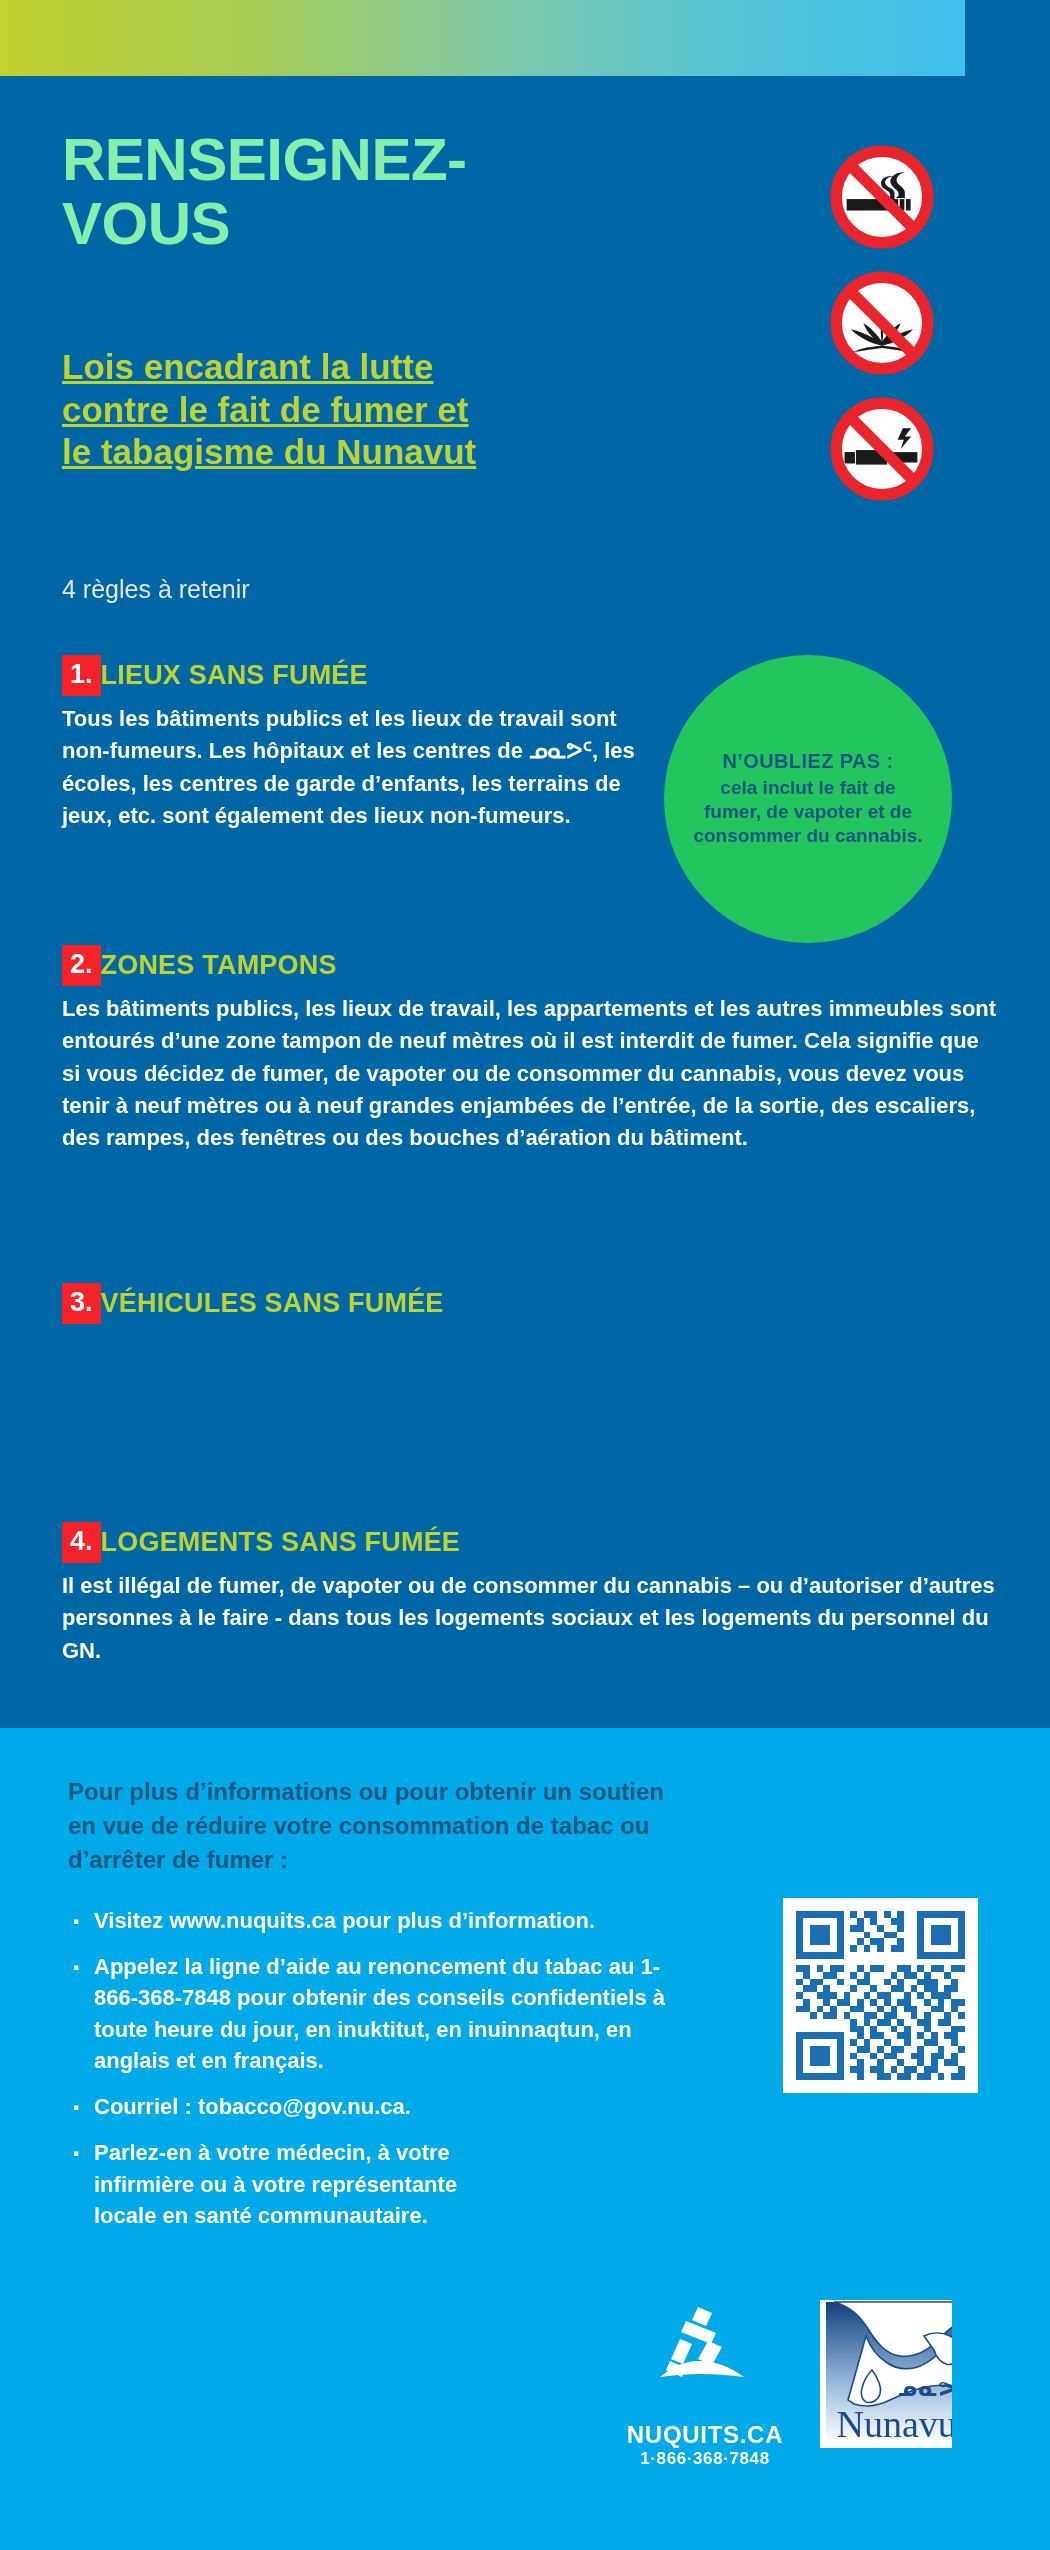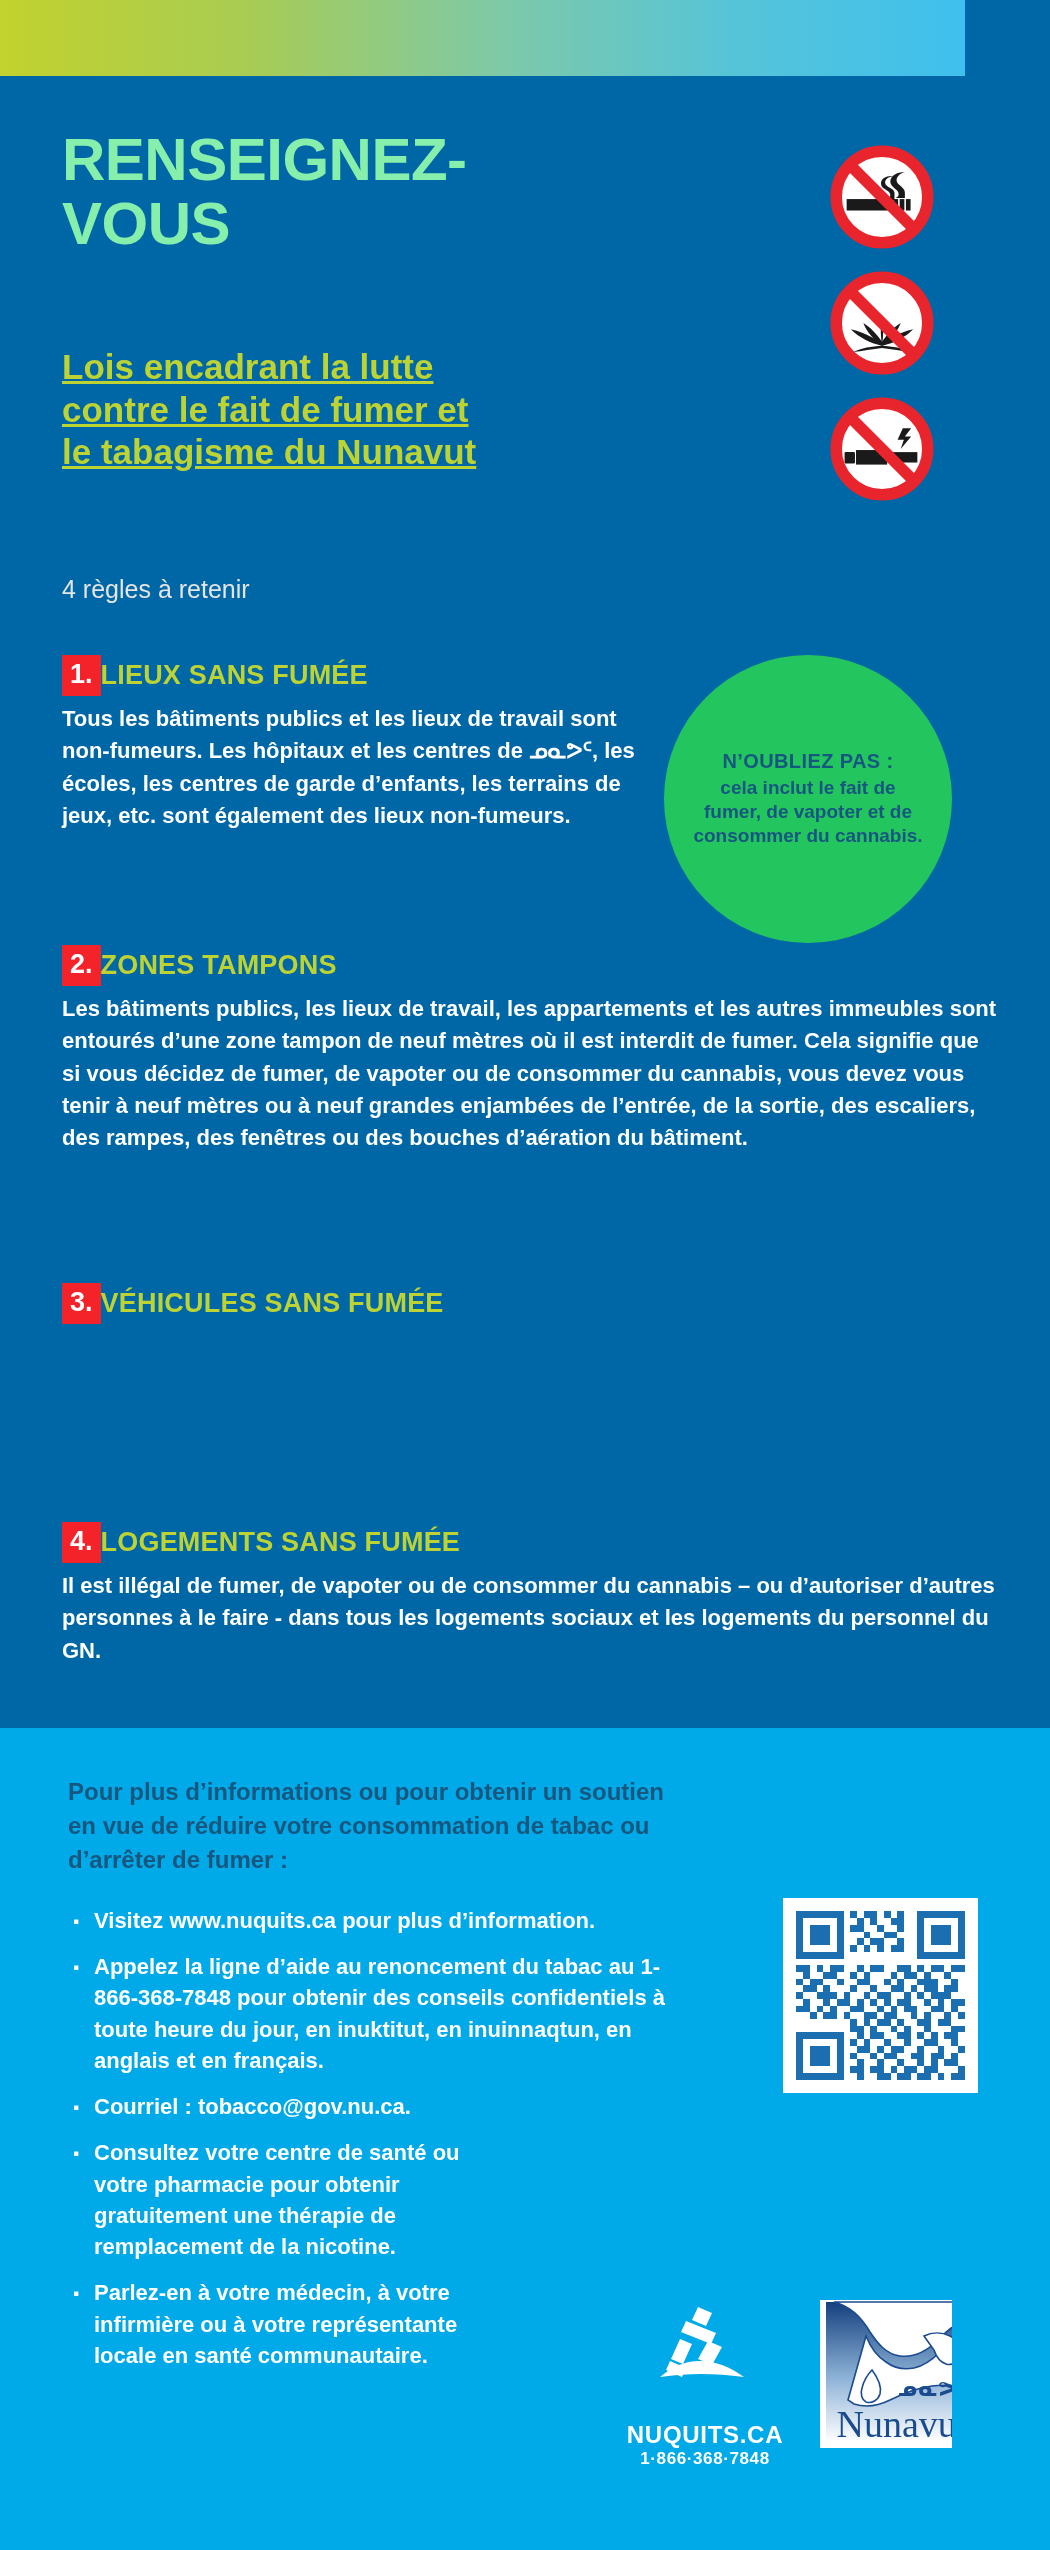--- a/index.html
+++ b/index.html
@@ -363,21 +363,20 @@
     </div>
     <div class="rule-body">Il est illégal de fumer, de vapoter ou de consommer du cannabis – ou d’autoriser d’autres personnes à le faire - dans tous les logements sociaux et les logements du personnel du GN.</div>
   </div>
 
   <div class="contact-head">Pour plus d’informations ou pour obtenir un soutien en vue de réduire votre consommation de tabac ou d’arrêter de fumer :</div>
 
   <ul class="contact-list">
     <li>Visitez www.nuquits.ca pour plus d’information.</li>
     <li>Appelez la ligne d’aide au renoncement du tabac au 1-866-368-7848 pour obtenir des conseils confidentiels à toute heure du jour, en inuktitut, en inuinnaqtun, en anglais et en français.</li>
     <li>Courriel : tobacco@gov.nu.ca.</li>
-    <li class="narrow">Consultez votre centre de santé ou votre pharmacie pour obtenir gratuitement une thérapie de remplacement de la nicotine.</li>
     <li class="narrow">Parlez-en à votre médecin, à votre infirmière ou à votre représentante locale en santé communautaire.</li>
   </ul>
 
   <div class="qr-wrap">
     <svg width="195" height="195" viewBox="0 0 29 29" shape-rendering="crispEdges">
       <rect width="29" height="29" fill="#ffffff"></rect>
       <g fill="#1b6fb0">
         <rect x="2" y="2" width="7" height="1"></rect>
           <rect x="2" y="8" width="7" height="1"></rect>
         <rect x="2" y="2" width="1" height="7"></rect>

